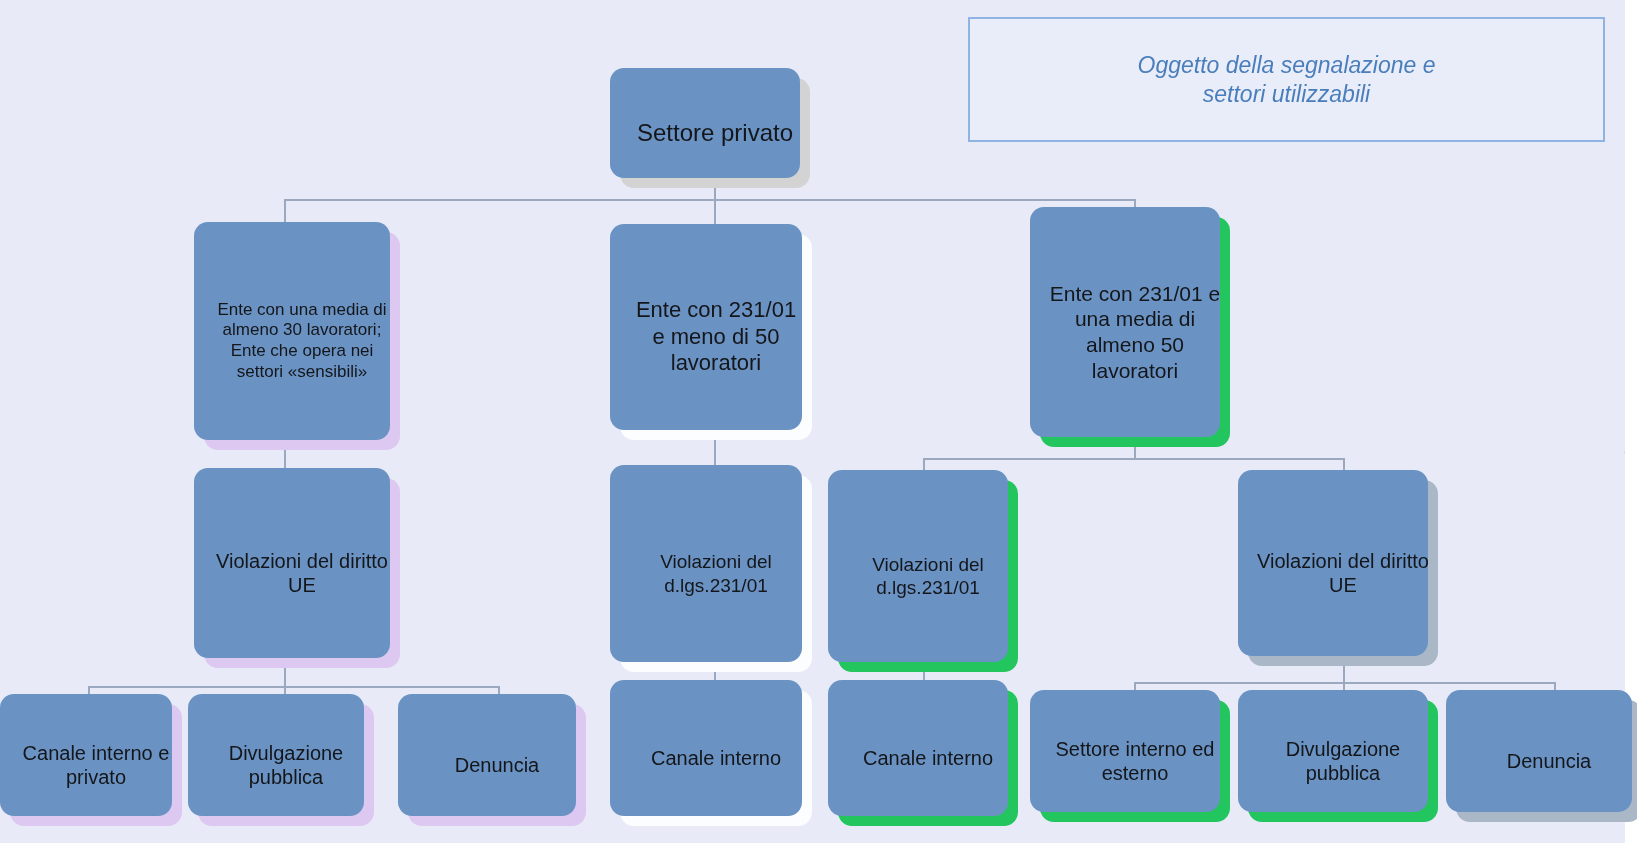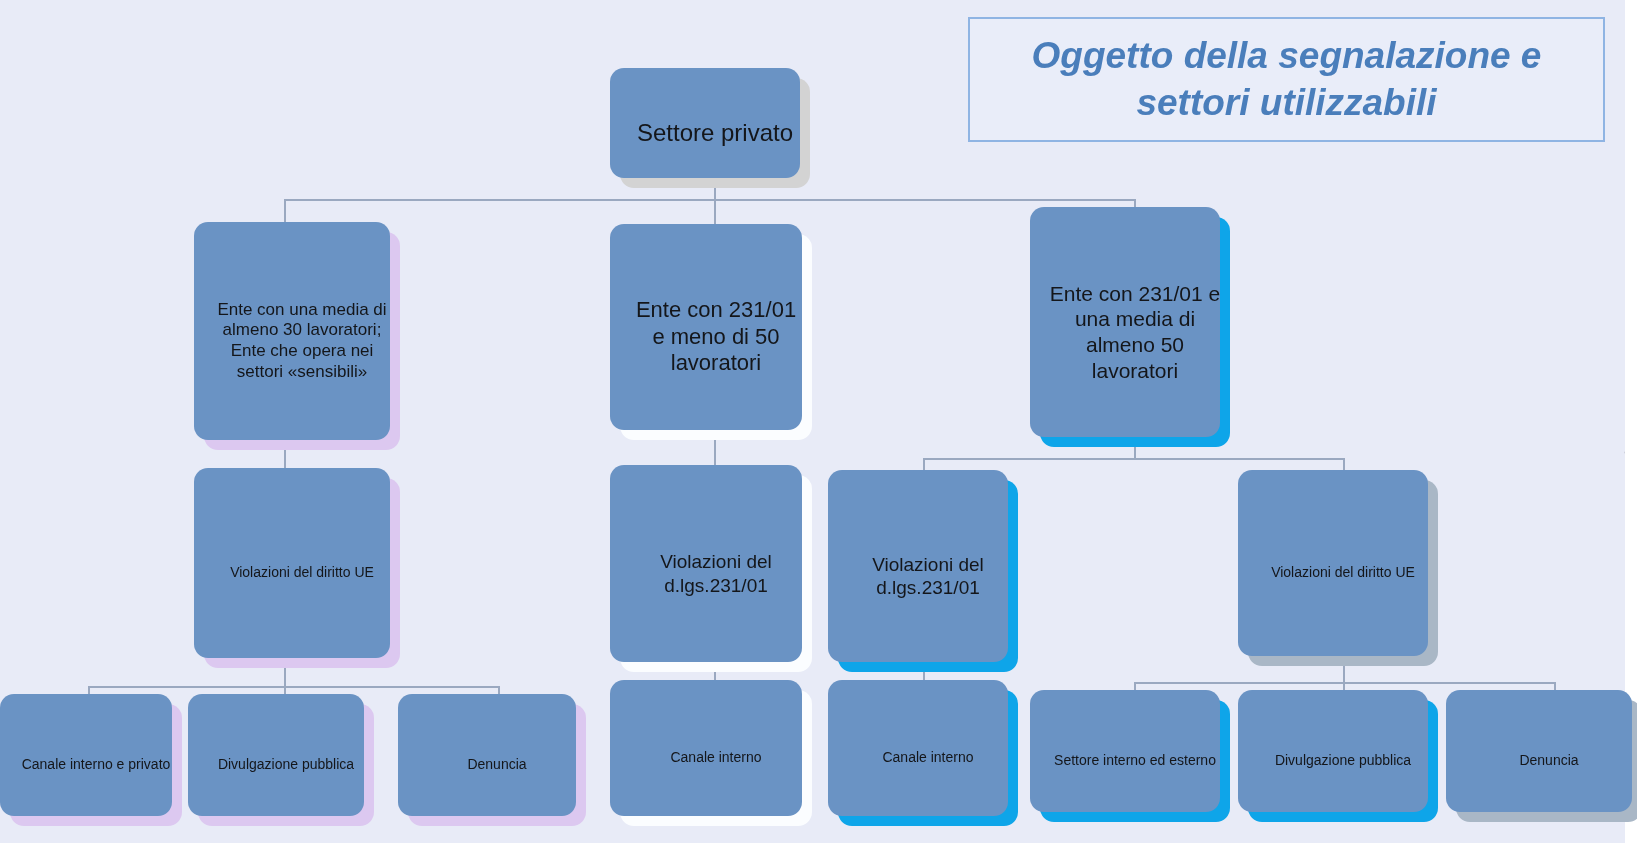--- a/index.html
+++ b/index.html
@@ -42,22 +42,22 @@
     width: 637px;
     height: 125px;
     border: 2px solid #8fb4e3;
     background: #e9edf9;
     display: flex;
     align-items: center;
     justify-content: center;
     box-sizing: border-box;
   }
   .title-text {
-    font-size: 37px;
-    font-weight: bold;
+    font-size: 23px;
+    font-weight: normal;
     font-style: italic;
     color: #4a7ebb;
     text-align: center;
     line-height: 1.25;
     padding: 0 14px;
   }
 
   
   .line {
     position: absolute;
@@ -91,25 +91,25 @@
     bottom: 10px;
     border-radius: 14px;
     background: #6a93c4;
     z-index: -1;
   }
   .node { z-index: 2; }
 
   .n-grey   { background: #d3d3d3; }
   .n-white  { background: #fbfdff; }
   .n-purple { background: #dcc8f0; }
-  .n-blue   { background: #0ea5e9; }
+  .n-blue   { background: #22c55e; }
   .n-slate  { background: #a9b7c6; }
   .fs17 { font-size: 17px; }
   .fs19 { font-size: 19px; }
-  .fs20 { font-size: 14px; }
+  .fs20 { font-size: 20px; }
   .fs21 { font-size: 21px; }
   .fs22 { font-size: 22px; }
   .fs24 { font-size: 24px; }
 
   .stray-glyph {
     position: absolute;
     right: 2px;
     top: 440px;
     font-size: 20px;
     color: #333;

